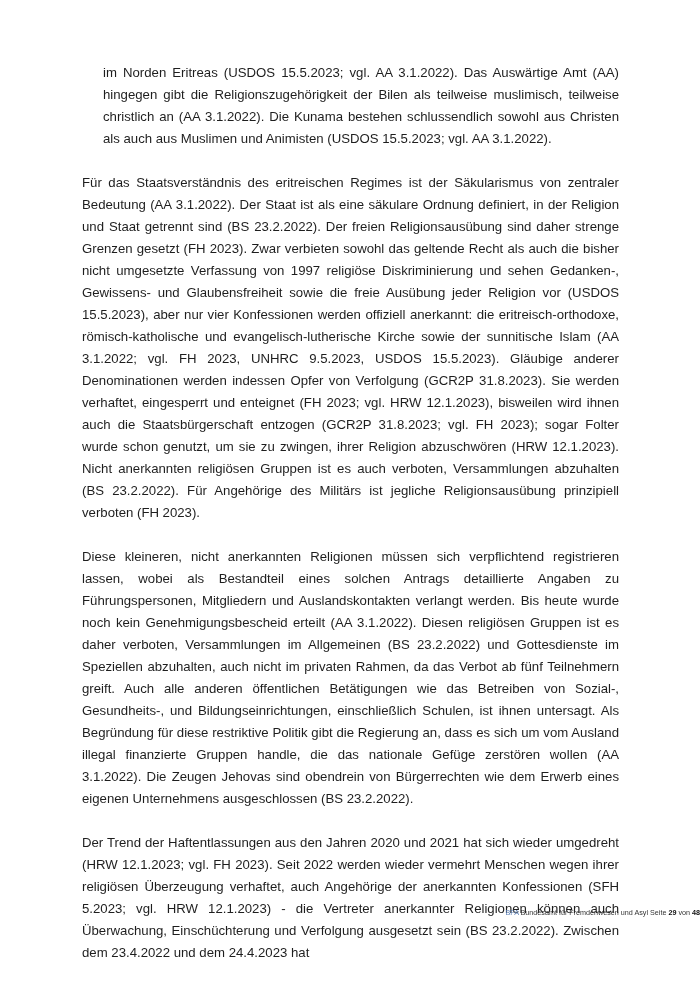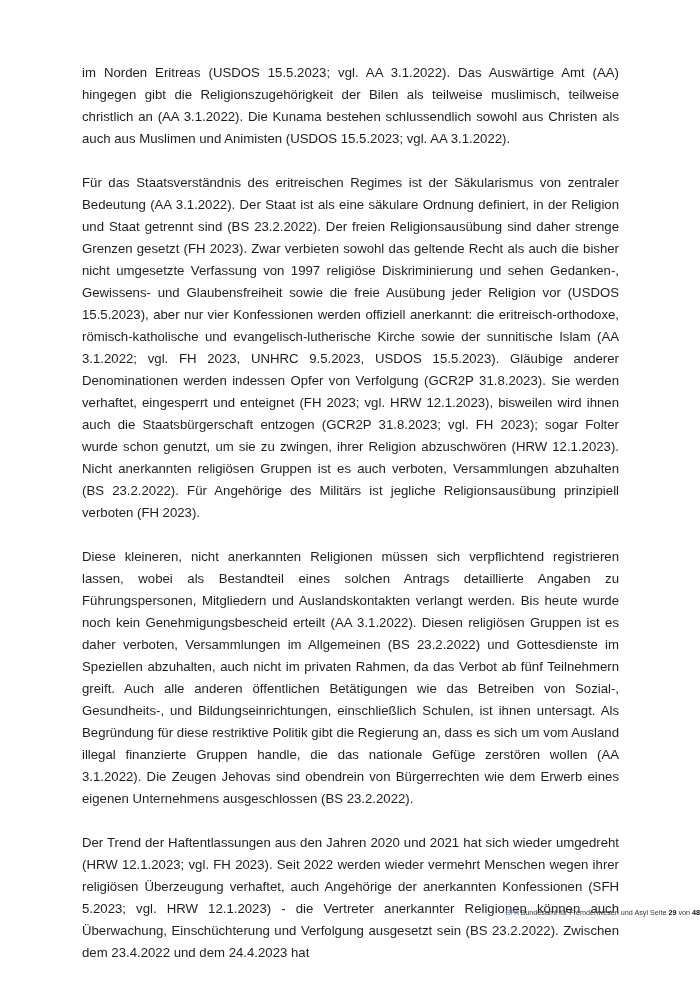--- a/index.html
+++ b/index.html
@@ -3,21 +3,21 @@
 <meta charset="utf-8">
 <style>
   html, body { margin: 0; padding: 0; background: #ffffff; }
   body { width: 700px; height: 990px; position: relative; overflow: hidden; }
   .page {
     position: absolute; left: 82px; top: 62px; width: 537px;
     font-family: "Liberation Sans", sans-serif;
     font-size: 13.2px; line-height: 22px; color: #1e1e1e;
   }
   .para { margin: 0 0 22px 0; text-align: justify; }
-  .para.first { text-align: justify; }
+  .para.first { text-align: justify; margin-left: 21px; }
   .footer {
     position: absolute; left: 0; width: 700px; top: 908px;
     text-align: right; font-family: "Liberation Sans", sans-serif;
     font-size: 7.2px; color: #333333;
   }
   .footer .brand { color: #5b7fb5; }
   .footer b { font-weight: bold; color: #111; }
 </style>
 </head>
 <body>

